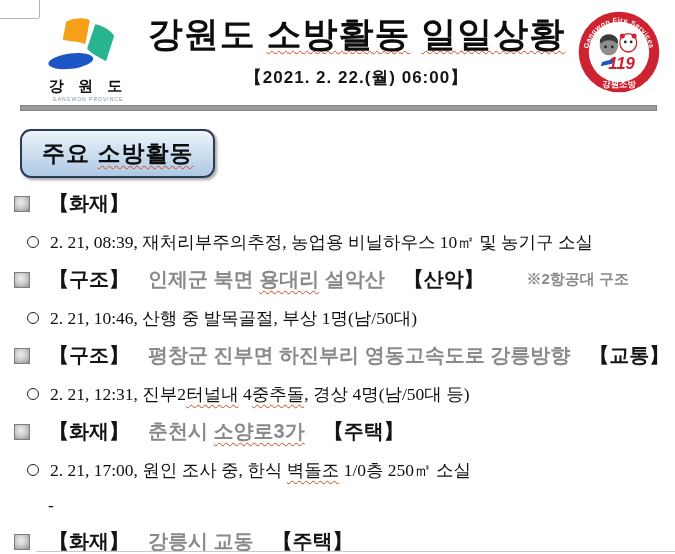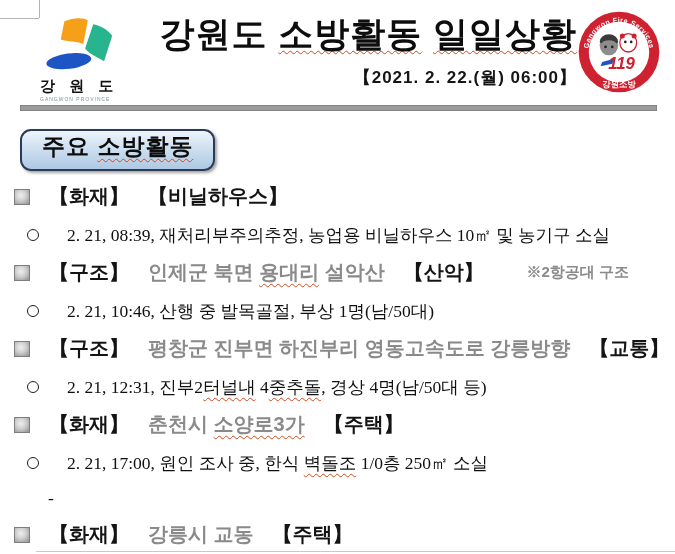--- a/index.html
+++ b/index.html
@@ -8,49 +8,49 @@
     position:relative; width:675px; height:554px; background:#fff;
     overflow:hidden; font-family:"Liberation Sans", sans-serif; color:#111;
   }
   
   .crop-v { position:absolute; left:39px; top:0; width:1px; height:18px; background:#b4b4b4; }
   .crop-h { position:absolute; left:0; top:18px; width:39px; height:1px; background:#b4b4b4; }
   .bottom-rule { position:absolute; left:36px; right:0; bottom:2px; height:1px; background:#c9c9c9; }
 
   
   .header { display:flex; align-items:flex-start; padding:10px 14px 0 40px; }
-  .logo-block { width:96px; flex:none; text-align:left; padding-top:6px; }
+  .logo-block { width:96px; flex:none; text-align:center; padding-top:6px; }
   .logo-name { font-weight:800; font-size:15px; letter-spacing:5px; color:#101010; margin-top:1px; white-space:nowrap; }
   .logo-sub { font-size:5px; letter-spacing:1px; color:#7d8ea0; white-space:nowrap; }
-  .title-block { flex:1; text-align:right; padding-top:6px; min-width:0; }
+  .title-block { flex:1; text-align:center; padding-top:6px; min-width:0; }
   .doc-title { font-size:35px; font-weight:800; letter-spacing:1px; color:#0d0d0d; white-space:nowrap; line-height:1.05; }
   .doc-date { margin-top:13px; font-size:17px; font-weight:700; letter-spacing:1px; color:#151515; white-space:nowrap; }
   .badge-block { width:84px; flex:none; }
 
   .header-bar { margin:3px 18px 0 20px; height:6px; background:#9b9b9b; border:1px solid #848484; }
 
   
   .section-pill {
-    display:inline-block; margin:18px 0 0 20px; padding:0 20px 7px 20px;
+    display:inline-block; margin:18px 0 0 20px; padding:7px 20px 7px 20px;
     font-size:23px; font-weight:800; color:#0d0d0d; letter-spacing:1px; white-space:nowrap;
     background:linear-gradient(180deg,#eef4fb 0%,#cfe0f0 45%,#aec9e4 100%);
     border:2px solid #2b3a55; border-radius:11px;
     box-shadow:2px 2px 3px rgba(90,90,90,.55);
   }
 
   
   .activity-list { margin:6px 0 0 14px; }
   .row { display:flex; align-items:center; }
   .row-heading { margin-top:12px; gap:19px; font-size:20px; font-weight:800; white-space:nowrap; }
   .sq-bullet { flex:none; width:16px; height:16px; border:1px solid #7e7e7e;
     background:radial-gradient(circle at 42% 38%, #efefef 0%, #cfcfcf 45%, #8f8f8f 100%); }
   .h-label, .h-cat { color:#141414; }
   .h-loc { color:#8a8a8a; }
   .h-note { color:#8a8a8a; font-size:15px; font-weight:700; margin-left:auto; margin-right:46px; }
-  .row-detail { margin-top:13px; margin-left:13px; gap:28px;
+  .row-detail { margin-top:13px; margin-left:13px; gap:11px;
     font-family:"Liberation Serif", serif; font-size:17.5px; color:#101010; white-space:nowrap; }
   .o-bullet { flex:none; width:12px; height:12px; border:1.6px solid #1f1f1f; border-radius:50%; background:#fff; }
   .row-sub { margin-left:34px; }
   .dash-bullet { flex:none; font-weight:400; color:#101010; }
   .wavy { text-decoration-line:underline; text-decoration-style:wavy;
     text-decoration-color:#d24a1e; text-decoration-thickness:1px; text-underline-offset:4px; }
 </style>
 </head>
 <body>
 
@@ -101,21 +101,20 @@
   <div class="header-bar"></div>
 
   <div>
     <span class="section-pill"><span>주요 </span><span class="wavy">소방활동</span></span>
   </div>
 
   <div class="activity-list" id="activity-list">
       <div class="row row-heading">
         <span class="sq-bullet"></span>
         <span class="h-label">【화재】</span>
-        <span class="h-cat">【비닐하우스】</span>
       </div>
       <div class="row row-detail">
         <span class="o-bullet"></span>
         <span><span>2. 21, 08:39, 재처리부주의추정, 농업용 비닐하우스 10㎡ 및 농기구 소실</span></span>
       </div>
       <div class="row row-heading">
         <span class="sq-bullet"></span>
         <span class="h-label">【구조】</span>
         <span class="h-loc"><span>인제군 북면 </span><span class="wavy">용대리</span><span> 설악산</span></span>
         <span class="h-cat">【산악】</span>

